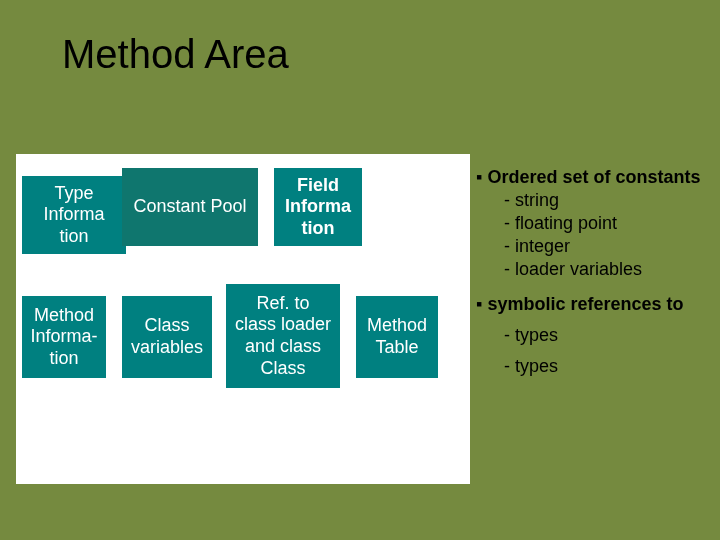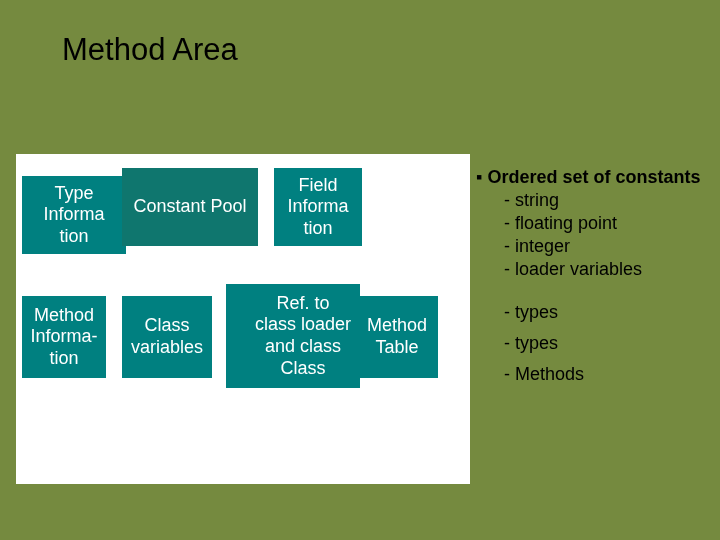--- a/index.html
+++ b/index.html
@@ -1,16 +1,16 @@
 <!DOCTYPE html>
 <html><head>
 <meta charset="utf-8">
 <style>
 html,body{margin:0;padding:0;width:720px;height:540px;background:#758a3f;font-family:Tahoma,Verdana,sans-serif;color:#000;}
-.title{position:absolute;left:62px;top:32px;font-size:31px;font-weight:400}
+.title{position:absolute;left:62px;top:32px;font-size:40px;font-weight:400}
 .whitebox{position:absolute;left:16px;top:154px;width:454px;height:330px;background:#fff}
 .cell{position:absolute;display:flex;align-items:center;justify-content:center;text-align:center;font-size:18px;line-height:1.2}
 .teal{background:#008080;color:#fff}
 .navy{background:#0f766e;color:#fff}
 
 .b-type{left:6px;top:22px;width:104px;height:78px}
 .b-const{left:106px;top:14px;width:136px;height:78px}
 .b-field{left:258px;top:14px;width:88px;height:78px}
 
 .b-method{left:6px;top:142px;width:84px;height:82px}
@@ -26,42 +26,42 @@
 </head>
 <body>
 
 <div class="title">Method Area</div>
 
 <div class="whitebox">
  <div class="cell teal b-type" style="white-space: pre-line;">Type
 Informa
 tion</div>
  <div class="cell navy b-const">Constant Pool</div>
- <div class="cell teal b-field" style="white-space: pre-line;">Field
+ <div class="cell teal b-field" style="white-space: pre-line; font-weight: bold;">Field
 Informa
 tion</div>
  <div class="cell teal b-method" style="white-space: pre-line;">Method
 Informa-
 tion</div>
  <div class="cell teal b-class" style="white-space: pre-line;">Class
 variables</div>
- <div class="cell teal b-ref" style="white-space: pre-line; padding-left: 20px;">Ref. to
+ <div class="cell teal b-ref" style="white-space: pre-line;">Ref. to
 class loader
 and class
 Class</div>
  <div class="cell teal b-table" style="white-space: pre-line;">Method
 Table</div>
 </div>
 
 <div class="right">
  <div><span class="bullet">▪ </span><b>Ordered set of constants</b></div>
  <div class="sub">- string</div>
  <div class="sub">- floating point</div>
  <div class="sub">- integer</div>
  <div class="sub">- loader variables</div>
  <div style="height:12px"></div>
+ <div><span class="bullet">▪ </span><b>symbolic references to</b></div>
  <div style="height:8px"></div>
  <div class="sub">- types</div>
  <div style="height:8px"></div>
  <div class="sub">- types</div>
  <div style="height:8px"></div>
- <div class="sub">- Methods</div>
 </div>
 
 </body></html>

